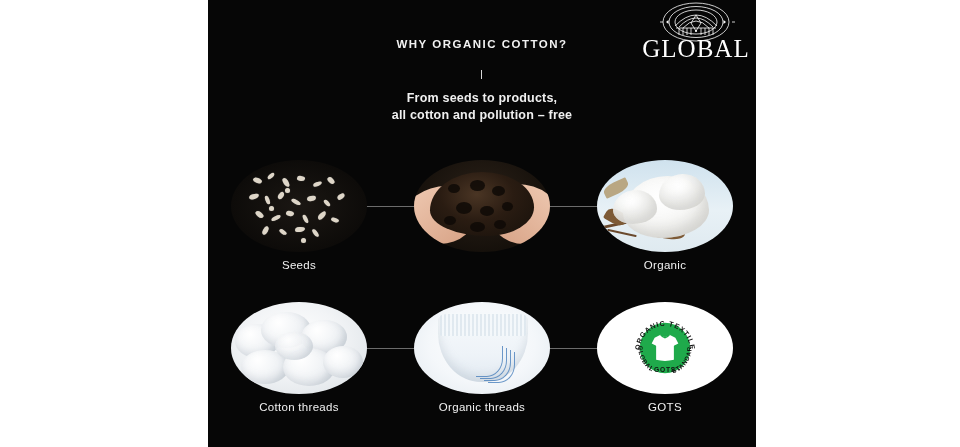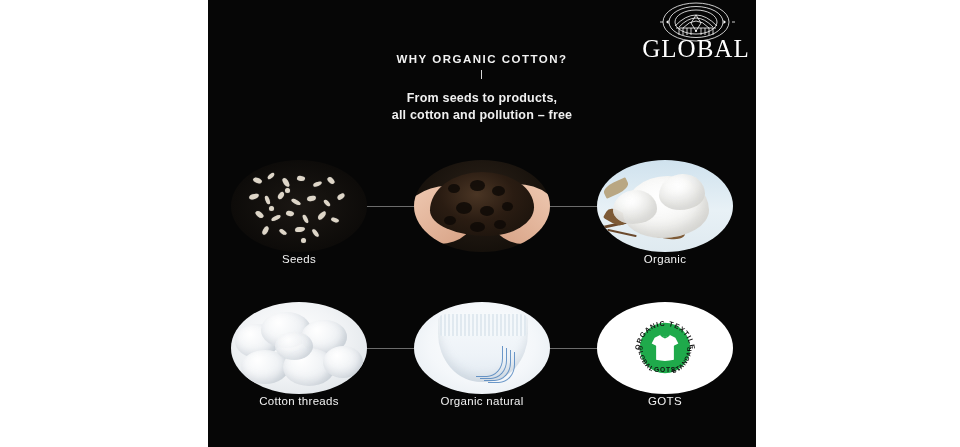--- a/index.html
+++ b/index.html
@@ -9,21 +9,21 @@
 
   
   .poster{
     position:absolute;left:208px;top:0;width:548px;height:447px;
     background:#060606;overflow:hidden;
   }
 
   
   .headline{
     position:absolute;left:0;top:38px;width:548px;text-align:center;
-    color:#f2f2f2;font-size:11.5px;letter-spacing:1.5px;font-weight:600;margin-top:15px;
+    color:#f2f2f2;font-size:11.5px;letter-spacing:1.5px;font-weight:600;
   }
   .tick{
     position:absolute;left:273px;top:70px;width:1px;height:9px;background:#d8d8d8;
   }
   .subhead{
     position:absolute;left:0;top:90px;width:548px;text-align:center;
     color:#f0f0f0;font-size:12.5px;line-height:17px;font-weight:600;letter-spacing:.2px;
   }
   .subhead .l2{display:block;}
 
@@ -46,21 +46,21 @@
   .node.c2{left:201px;}
   .node.c3{left:384px;}
 
   .oval{
     position:relative;width:136px;height:92px;margin:0 auto;
     border-radius:50%;overflow:hidden;background:#111;
   }
   .oval .inner{position:absolute;inset:0;}
 
   .caption{
-    margin-top:1px;color:#f1f1f1;font-size:11.5px;letter-spacing:.3px;font-weight:500;
+    margin-top:7px;color:#f1f1f1;font-size:11.5px;letter-spacing:.3px;font-weight:500;
   }
 
   
   .conn{position:absolute;height:1px;background:#8e8e8e;opacity:.75;}
   .conn.a{left:148px;top:46px;width:58px;}
   .conn.b{left:331px;top:46px;width:58px;}
 
   
 
   
@@ -252,21 +252,21 @@
         <div class="oval art-garment" data-name="organic-cotton-garment-photo">
           <div class="inner">
             <span class="brief"></span>
             <span class="band"></span>
             <span class="stitch" style="left:62px;top:44px;width:26px;height:30px"></span>
             <span class="stitch" style="left:66px;top:46px;width:26px;height:30px"></span>
             <span class="stitch" style="left:70px;top:48px;width:26px;height:30px"></span>
             <span class="stitch" style="left:74px;top:50px;width:26px;height:30px"></span>
           </div>
         </div>
-        <div class="caption" data-name="node-label">Organic natural</div>
+        <div class="caption" data-name="node-label">Organic threads</div>
       </div>
 
       <div class="node c3" data-name="flow-node-gots">
         <div class="oval art-gots" data-name="gots-certification-logo">
           <div class="gots-wrap">
             <svg width="74" height="74" viewBox="0 0 100 100" data-name="gots-badge-icon">
               <defs>
                 <path id="arcTop" d="M 16,54 A 34,34 0 0 1 84,54"></path>
                 <path id="arcBot" d="M 14,50 A 36,36 0 0 0 86,50"></path>
               </defs>

